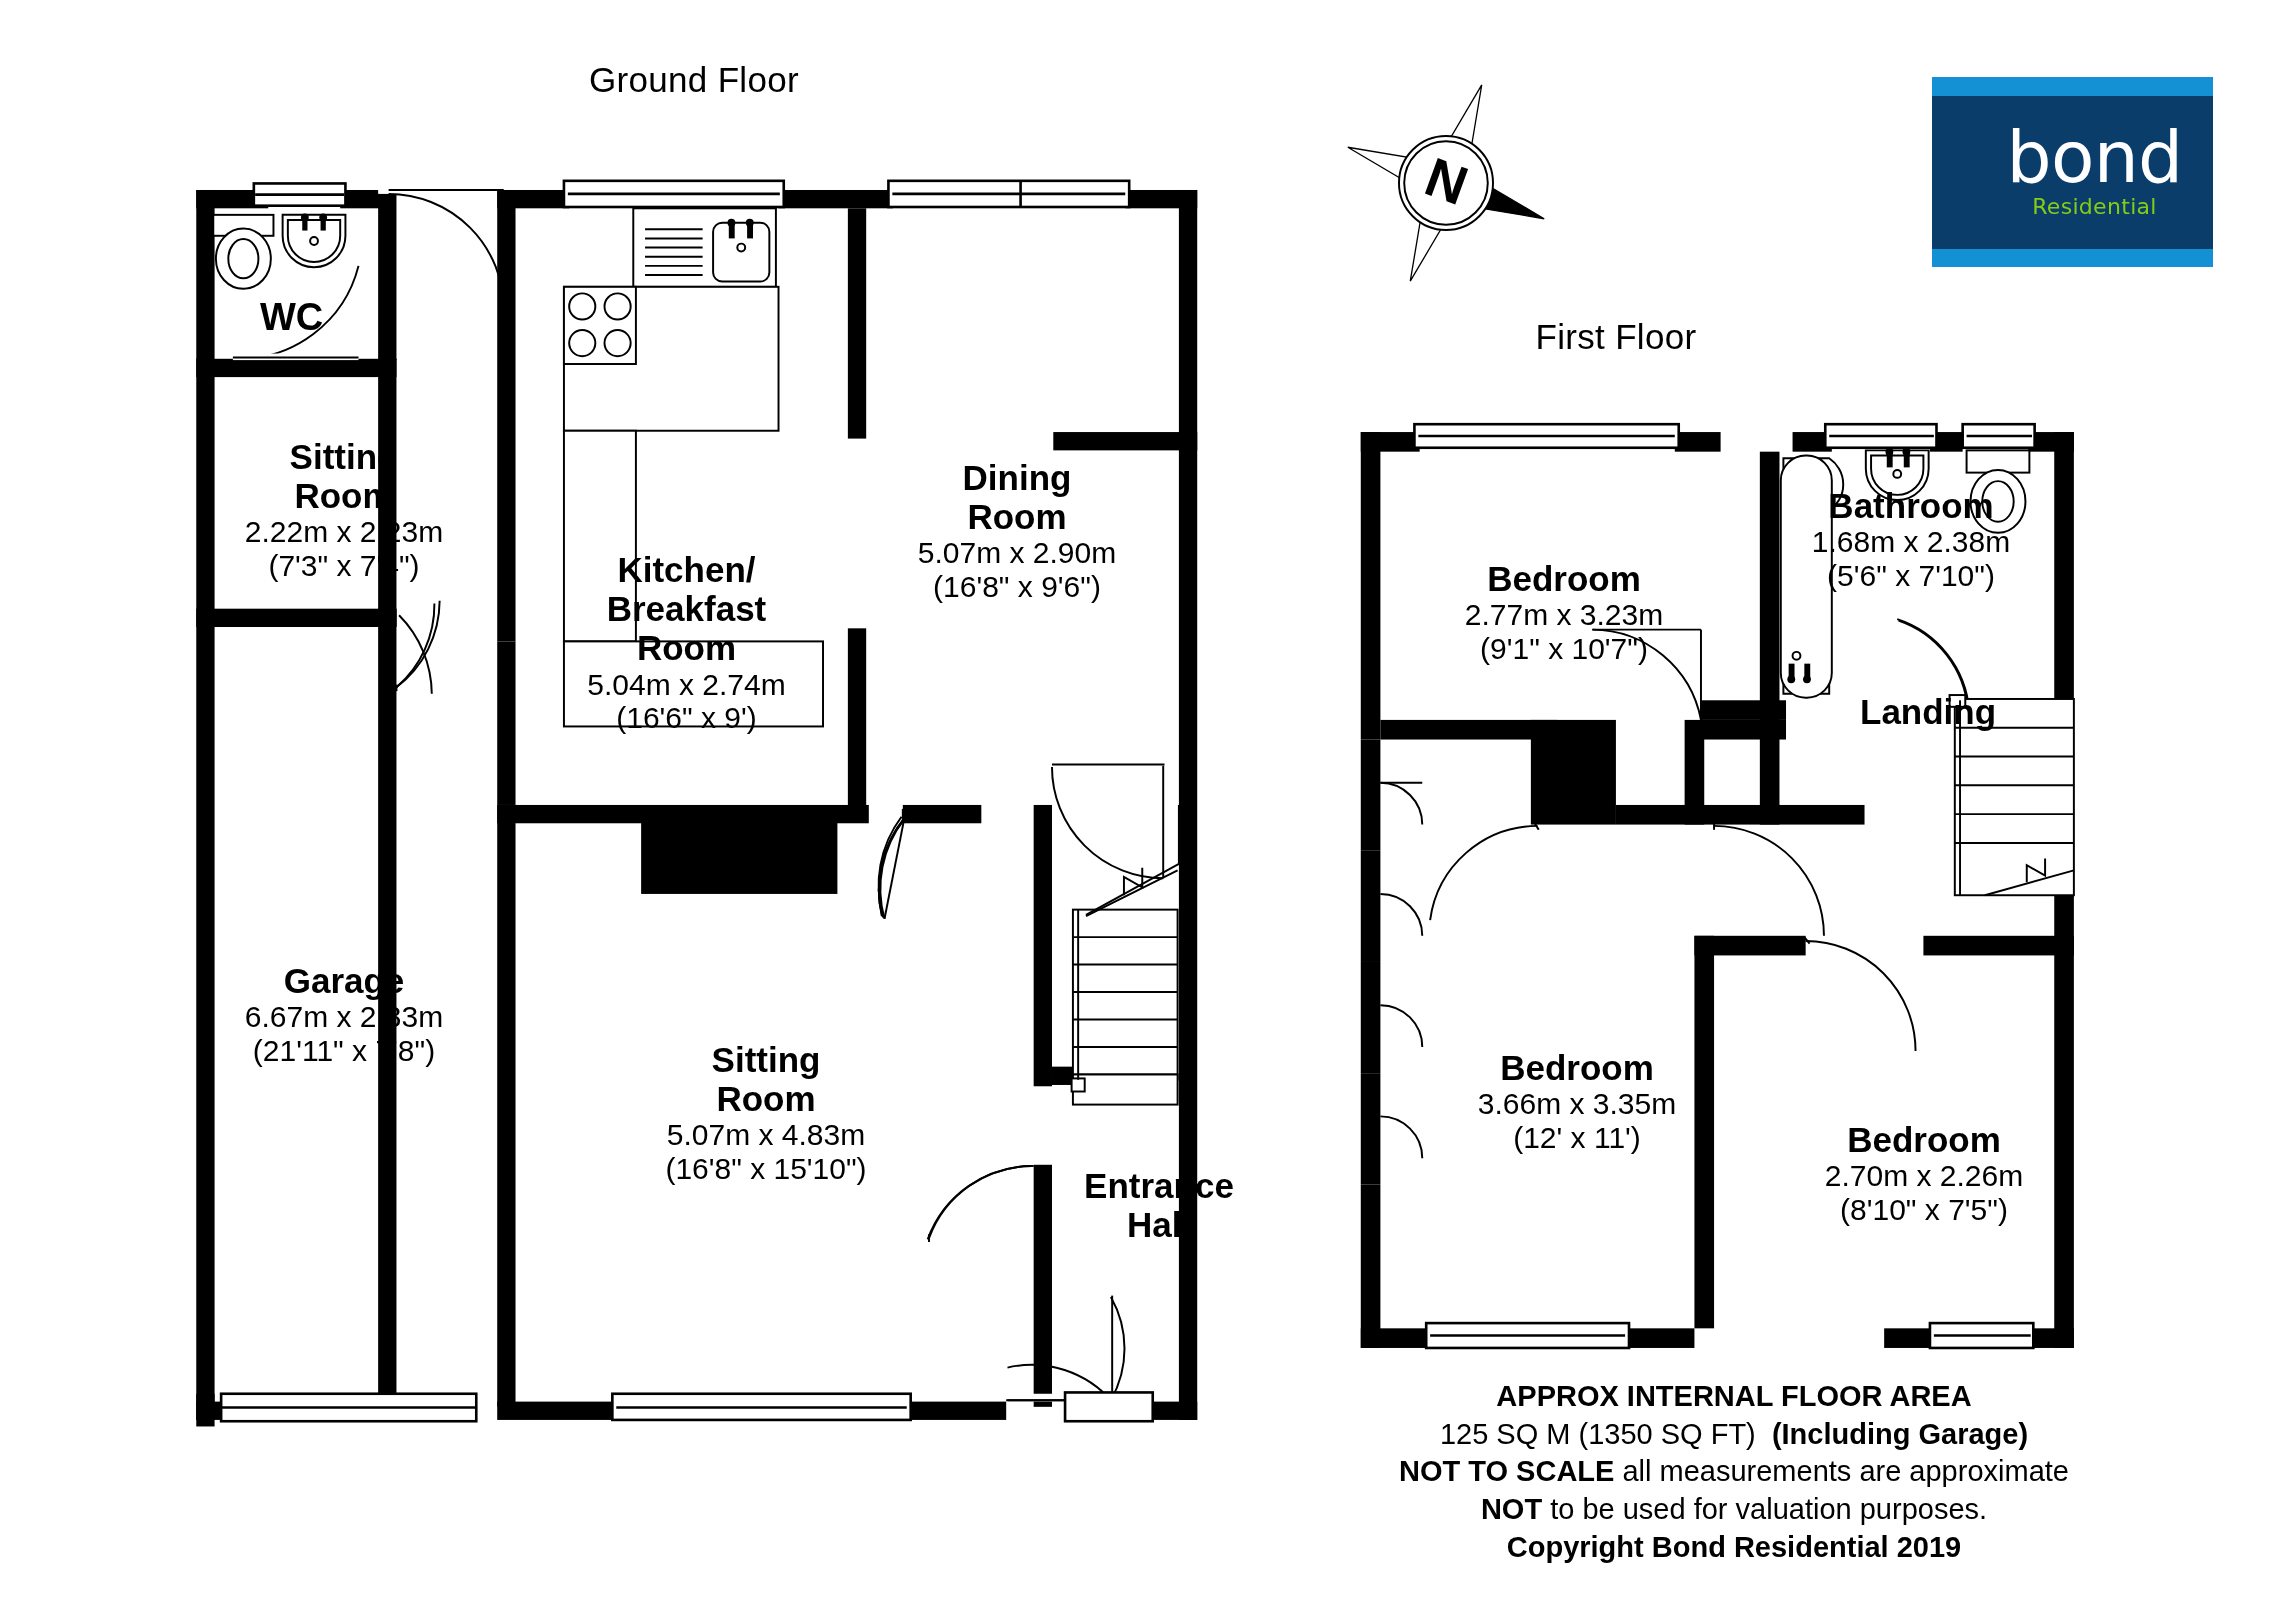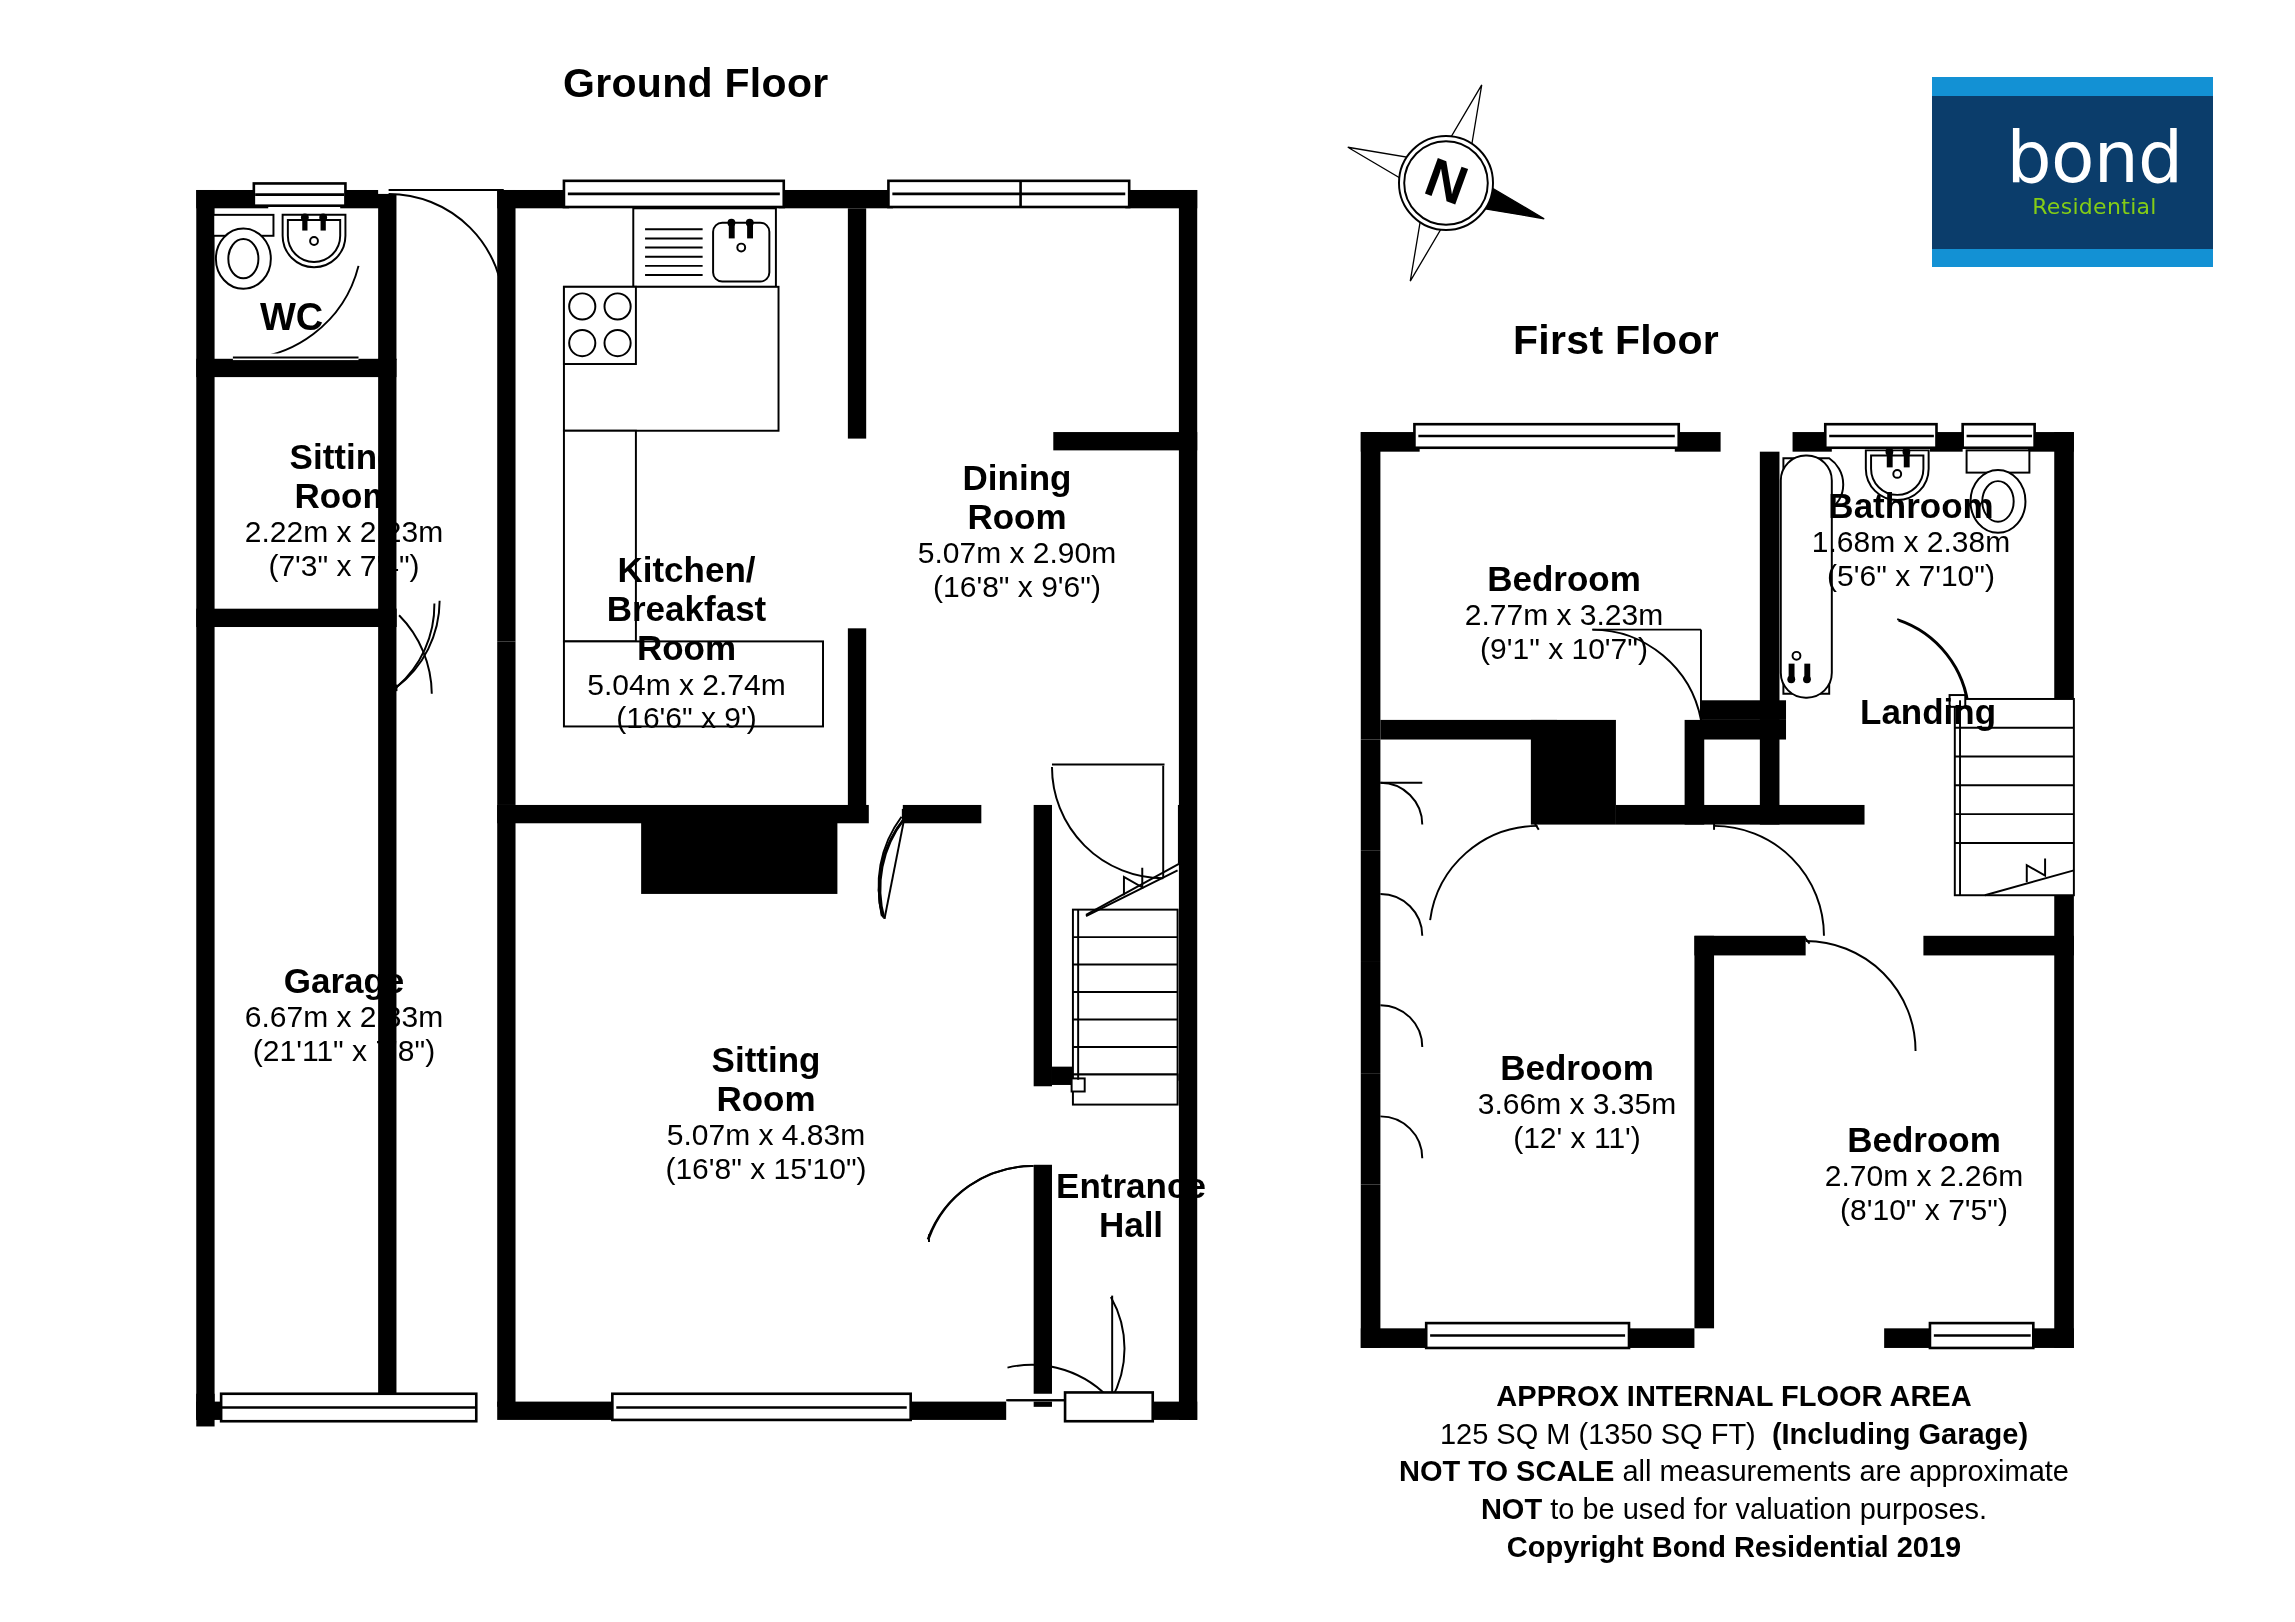--- a/index.html
+++ b/index.html
@@ -5,21 +5,21 @@
 <style>
   html,body{margin:0;padding:0;background:#ffffff;}
   body{
     width:2295px;height:1623px;position:relative;overflow:hidden;
     font-family:"Liberation Sans", sans-serif;color:#000;
   }
   .stage{position:absolute;left:0;top:0;width:2295px;height:1623px;}
 
   
   .floor-title{
-    position:absolute;font-weight:bold;font-size:41px;letter-spacing:0.3px;
+    position:absolute;font-weight:normal;font-size:35px;letter-spacing:0.3px;
     white-space:nowrap;text-align:center;
   }
   .room{
     position:absolute;text-align:center;white-space:nowrap;line-height:1.12;
   }
   .room .rname{font-weight:bold;font-size:35px;display:block;}
   .room .rdim{font-weight:normal;font-size:30px;display:block;}
 
   .wc-label{position:absolute;font-weight:bold;font-size:38px;}
   .landing-label{position:absolute;font-weight:bold;font-size:35px;}
@@ -472,21 +472,21 @@
     <span class="rdim">(21'11" x 7'8")</span>
   </div>
 
   <div class="room" style="left:609px;top:1040px;width:314px;">
     <span class="rname">Sitting</span>
     <span class="rname">Room</span>
     <span class="rdim">5.07m x 4.83m</span>
     <span class="rdim">(16'8" x 15'10")</span>
   </div>
 
-  <div class="room" style="left:1000px;top:1166px;width:262px;">
+  <div class="room" style="left:1028px;top:1166px;width:262px;">
     <span class="rname">Entrance</span>
     <span class="rname">Hall</span>
   </div>
 
   <div class="room" style="left:1407px;top:559px;width:314px;">
     <span class="rname">Bedroom</span>
     <span class="rdim">2.77m x 3.23m</span>
     <span class="rdim">(9'1" x 10'7")</span>
   </div>
 

